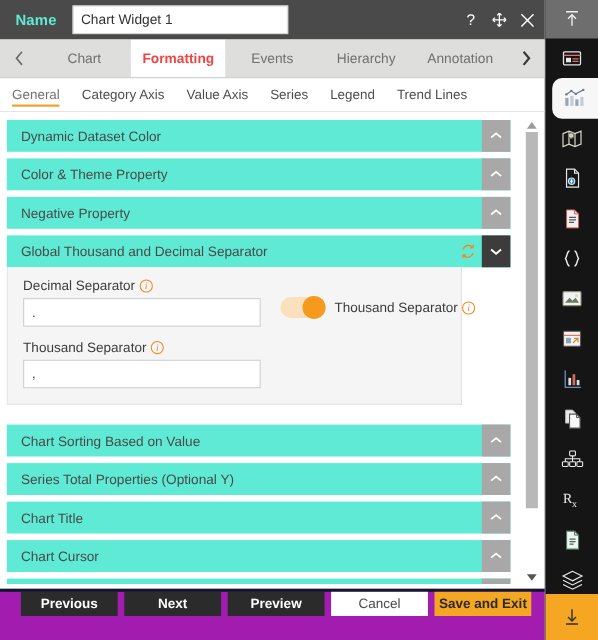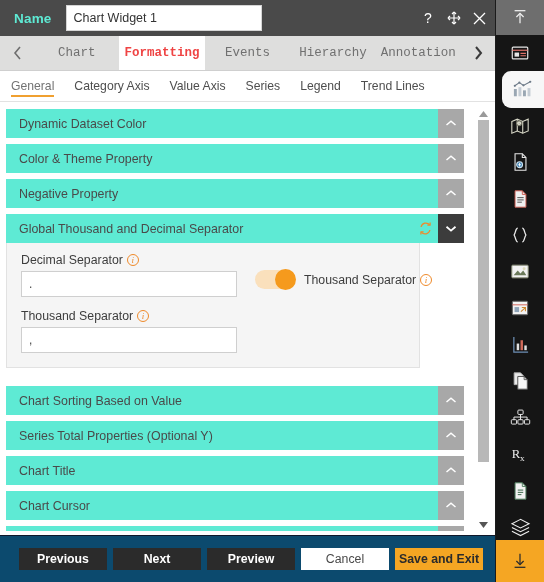--- a/index.html
+++ b/index.html
@@ -73,21 +73,21 @@
     position: relative;
   }
   .tab-arrow {
     width: 34px;
     display: flex; align-items: center; justify-content: center;
     color: #6e6e6e; font-size: 17px;
     cursor: pointer;
     background: #dededd;
   }
   .tab-arrow svg { display:block; }
-  .tab-scroll { flex: 1; display: flex; align-items: stretch; font-family: Liberation Mono, monospace; }
+  .tab-scroll { flex: 1; display: flex; align-items: stretch; }
   .tab {
     flex: 1;
     display: flex; align-items: center; justify-content: center;
     font-size: 12.5px;
     color: #707070;
     cursor: pointer;
     background: #dededd;
     white-space: nowrap;
   }
   .tab.active {
@@ -250,23 +250,23 @@
   .vs-thumb {
     position: absolute; left: 0; width: 11px;
     top: 0px; height: 342px;
     background: #b8b8b8;
     cursor: pointer;
   }
 
   
   .footer {
     height: 47px; flex: 0 0 47px;
-    background: #0c4a6e;
-    border-top: 1px solid #0f172a;
-    display: flex; align-items: center;
+    background: #a21caf;
+    border-top: 3px solid #0f172a;
+    display: flex; 
     padding-left: 19px;
     gap: 6px;
   }
   .btn {
     height: 22px;
     min-width: 88px;
     font-size: 12.3px;
     font-weight: bold;
     border: none;
     cursor: pointer;

